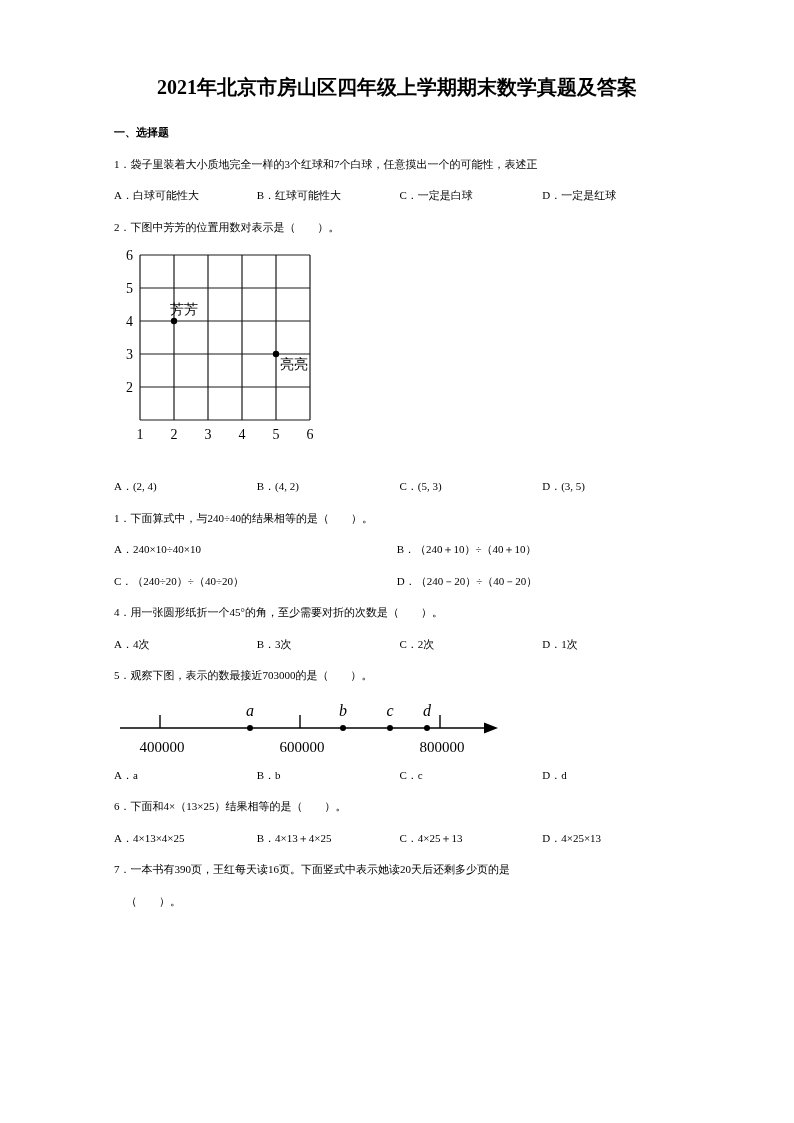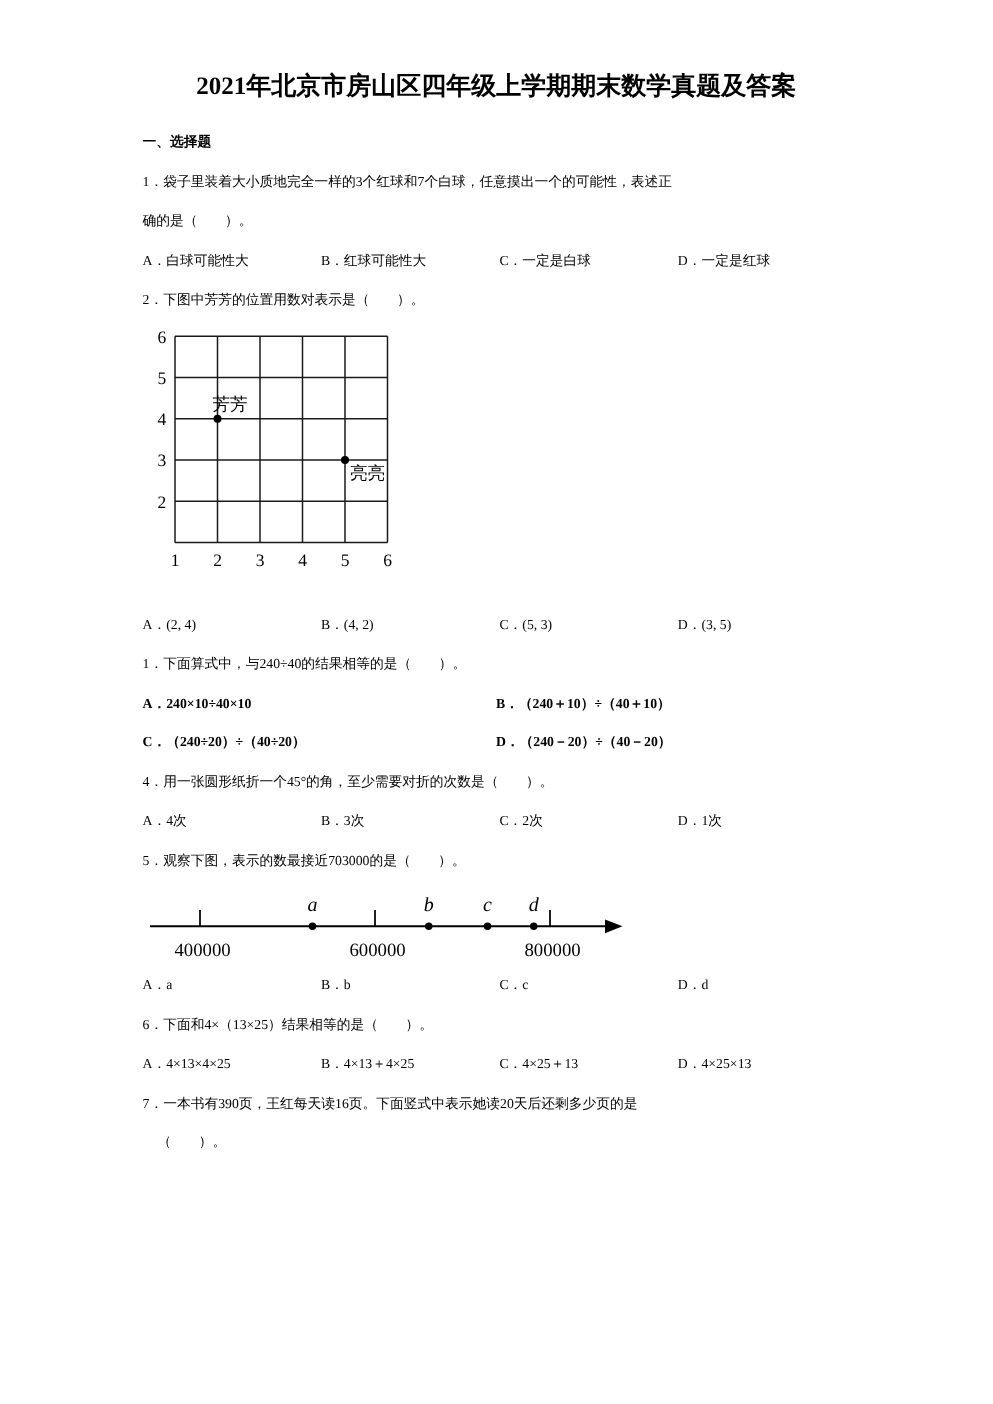--- a/index.html
+++ b/index.html
@@ -1,54 +1,53 @@
 <!DOCTYPE html>
 <html><head>
 <meta charset="utf-8">
 <style>
   html,body{margin:0;padding:0;background:#ffffff;}
   .page{
     position:relative;
     width:794px;height:1123px;
     background:#ffffff;color:#000;
     font-family:"Liberation Serif","DejaVu Serif",serif;
-    padding:56px 114px 0 114px;
+    padding:74px 114px 0 114px;
     box-sizing:border-box;
     overflow:hidden;
   }
   .title{
     font-size:20px;font-weight:700;text-align:center;
     line-height:26px;margin-bottom:17px;
   }
   .line{font-size:11px;line-height:31.5px;white-space:nowrap;}
   .bold{font-weight:700;}
   .opts4 span{display:inline-block;width:140px;font-family:Liberation Serif, serif;}
   .opts4 span:last-child{width:auto;}
-  .opts2 span{display:inline-block;width:280px;font-weight:bold;}
+  .opts2 span{display:inline-block;width:280px;}
   .opts2 span:last-child{width:auto;}
   .grid-figure{margin:4px 0 22px 0;height:202px;}
   .nl-figure{margin:8px 0 0 0;height:60px;}
   .indent{padding-left:12px;}
   svg text{font-family:"Liberation Serif","DejaVu Serif",serif;fill:#000;}
   .axis-num text{font-size:14px;}
   .cjk-label{font-size:14px;}
   .pt-labels text{font-size:16px;font-style:italic;}
   .num-labels text{font-size:15px;}
 </style>
 </head>
 <body>
 
 <div class="page">
 
   <div class="title">2021年北京市房山区四年级上学期期末数学真题及答案</div>
 
   <div class="line bold">一、选择题</div>
 
   <div class="line">1．袋子里装着大小质地完全一样的3个红球和7个白球，任意摸出一个的可能性，表述正</div>
-  <div class="line">确的是（　　）。</div>
   <div class="line opts4">
     <span>A．白球可能性大</span>
     <span>B．红球可能性大</span>
     <span>C．一定是白球</span>
     <span>D．一定是红球</span>
   </div>
 
   <div class="line">2．下图中芳芳的位置用数对表示是（　　）。</div>
 
   <div class="grid-figure">

